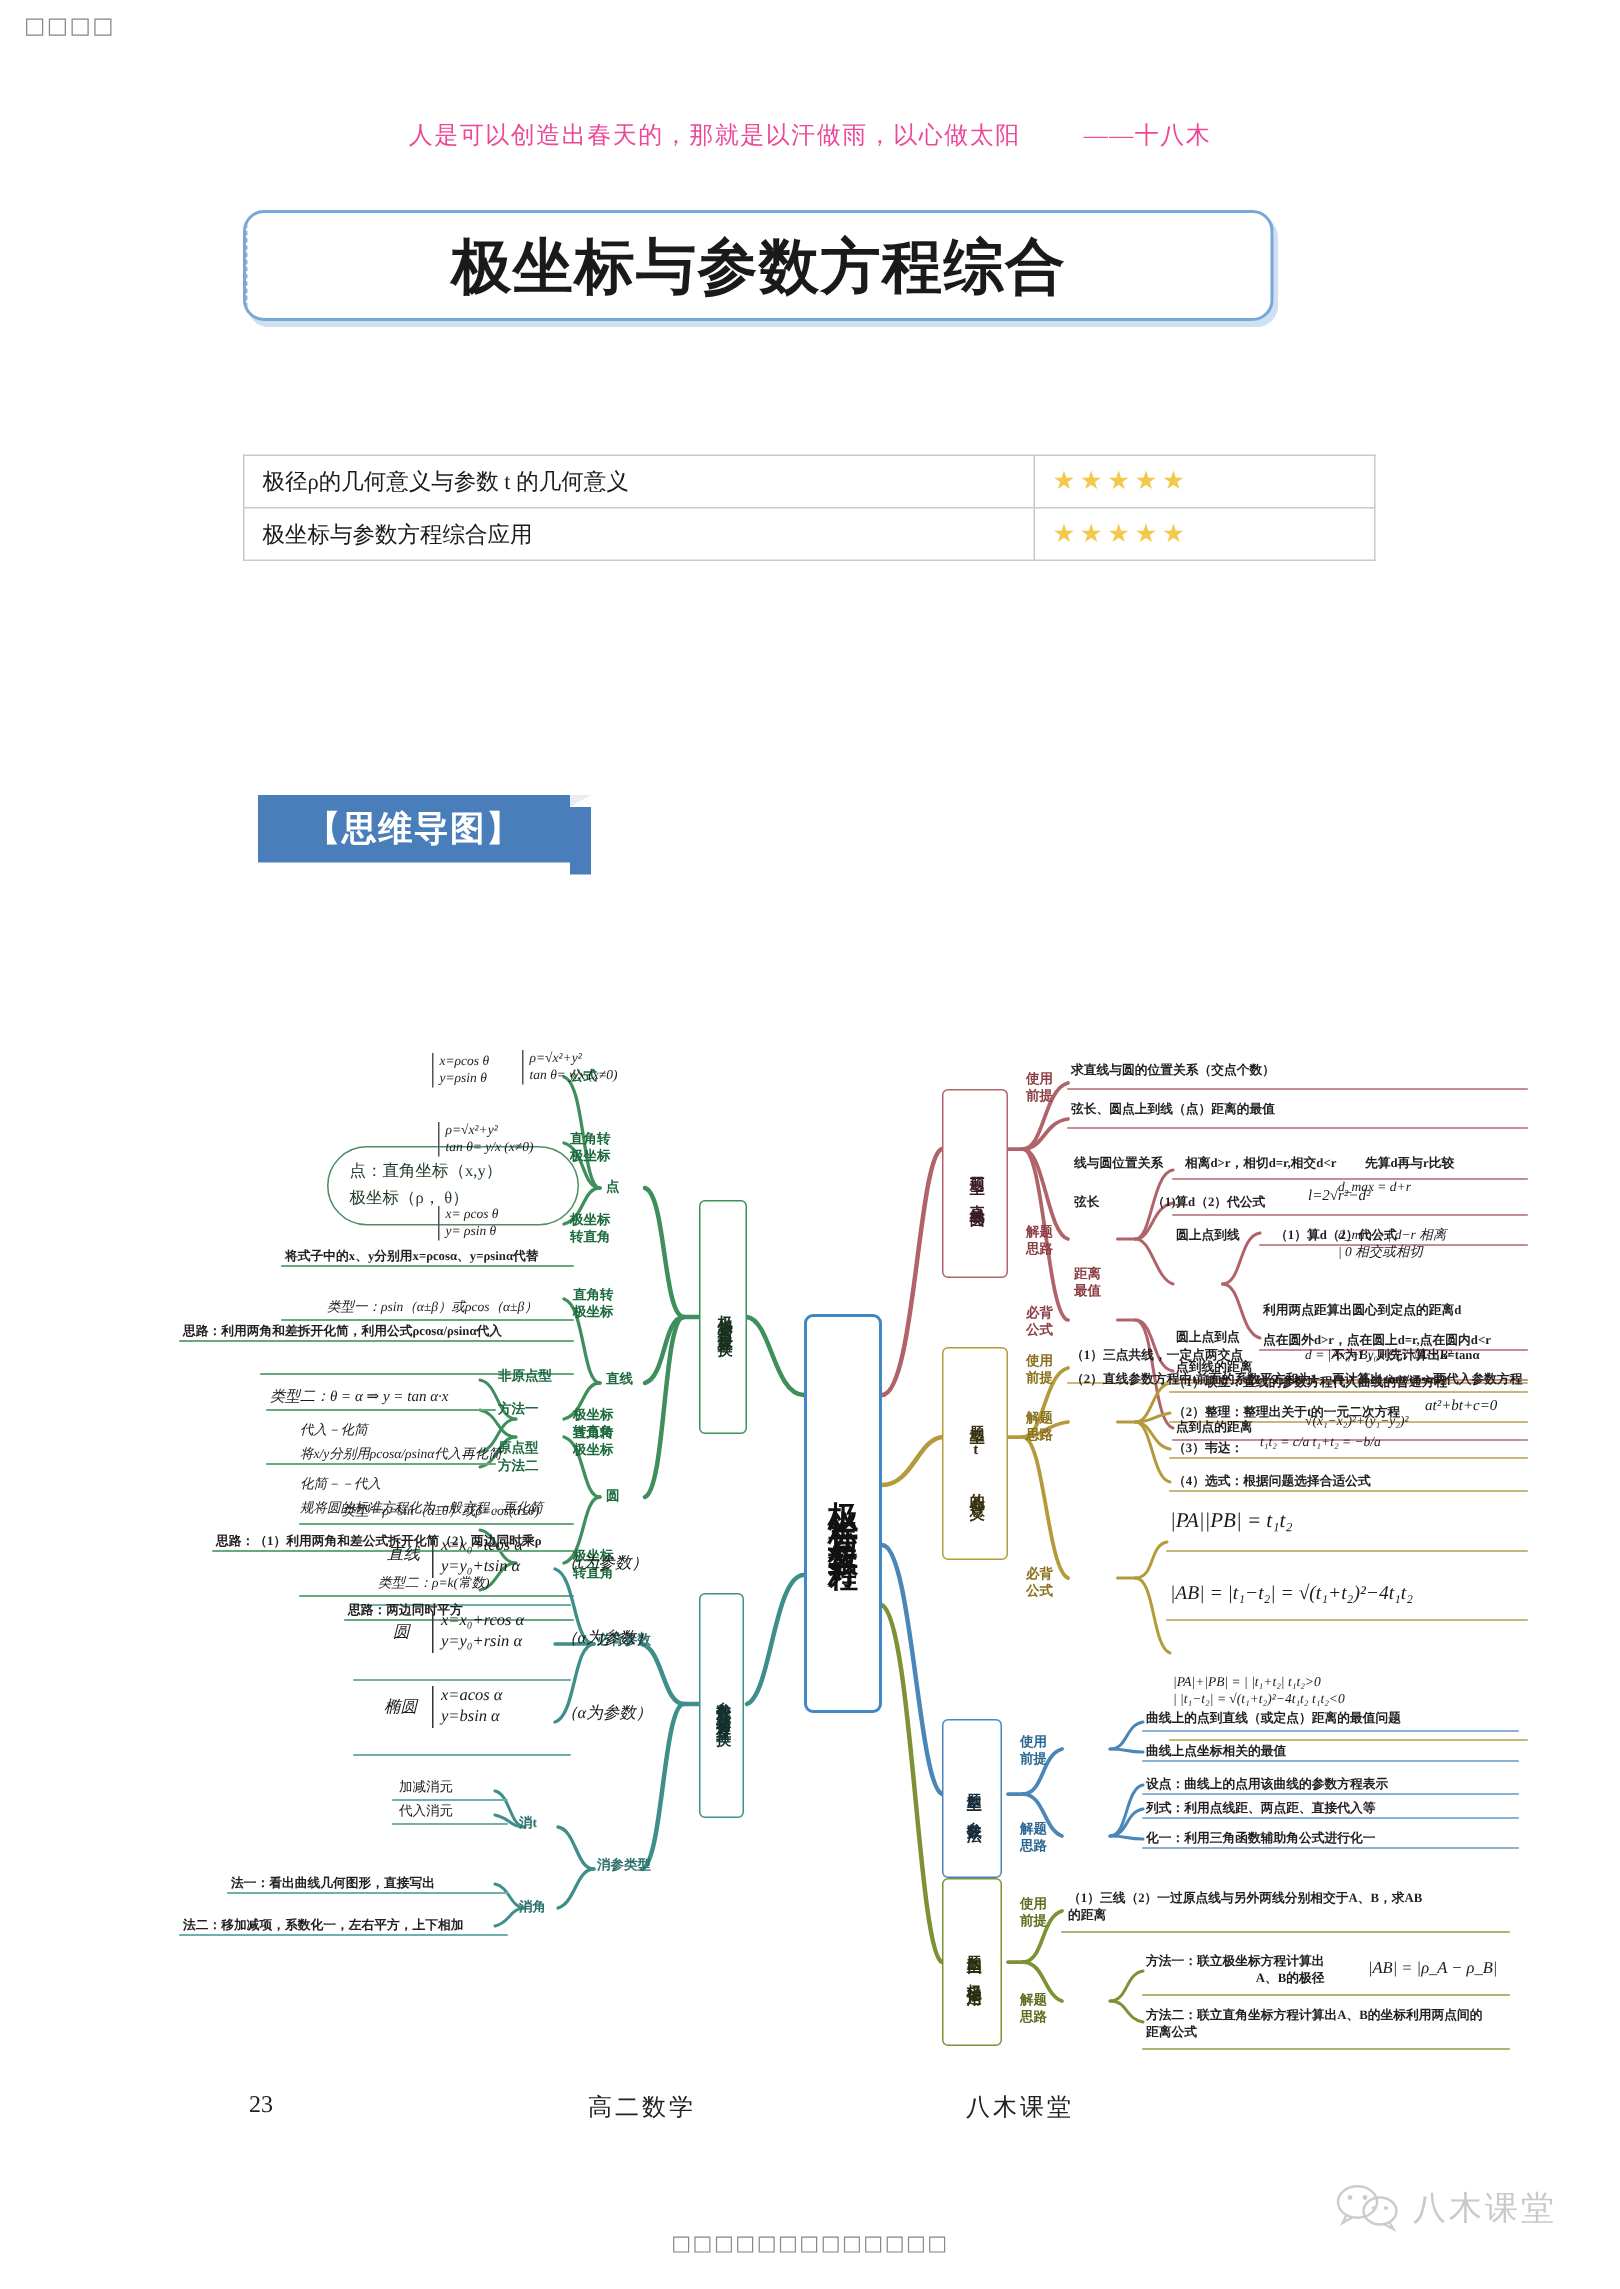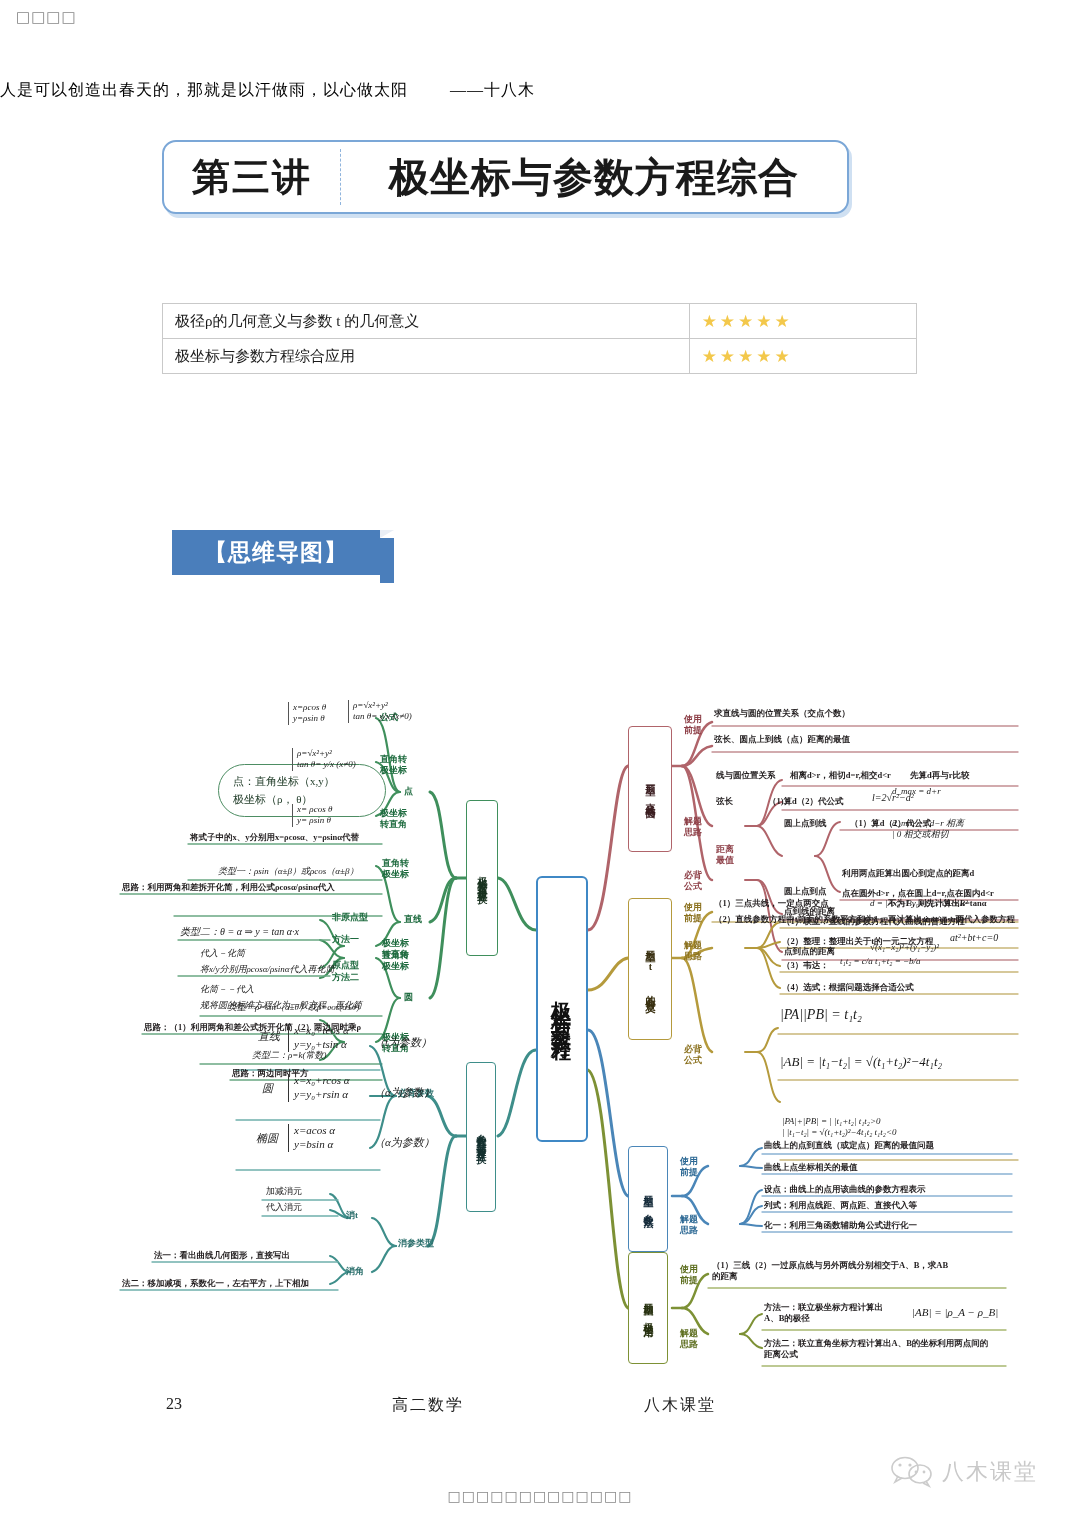--- a/index.html
+++ b/index.html
@@ -4,22 +4,22 @@
 <style>
   html,body{margin:0;padding:0;background:#ffffff;}
   body{
     width:1080px;height:1526px;position:relative;overflow:hidden;
     font-family:"Liberation Serif","DejaVu Serif",serif;color:#1a1a1a;
   }
   .tofu{color:#888;font-family:"DejaVu Sans",sans-serif;letter-spacing:1px;}
 
   
   #corner-marks{position:absolute;left:16px;top:8px;font-size:15px;}
-  #quote{position:absolute;left:0;right:0;top:80px;
-         font-size:16px;color:#000000;letter-spacing:1px;
+  #quote{position:absolute;left:0;right:0;top:80px;text-align:center;
+         font-size:16px;color:#ec4899;letter-spacing:1px;
          font-family:"Liberation Serif","DejaVu Serif",serif;}
   #quote .attrib{margin-left:42px;}
 
   
   #title-plate{
     position:absolute;left:162px;top:140px;width:683px;height:70px;
     border:2px solid #7ba7d7;border-radius:14px;background:#fff;
     box-shadow:3px 4px 0 #cfe0f2;display:flex;align-items:center;
   }
   #title-plate .lesson{
@@ -116,21 +116,20 @@
 </head>
 <body>
 
 <div id="corner-marks" class="tofu">□□□□</div>
 
 <div id="quote">
   <span>人是可以创造出春天的，那就是以汗做雨，以心做太阳</span><span class="attrib">——十八木</span>
 </div>
 
 <div id="title-plate">
-  <div class="lesson">第三讲</div>
   <div class="divider"></div>
   <div class="topic">极坐标与参数方程综合</div>
 </div>
 
 <table id="kp-table">
   <tbody>
   <tr>
     <td>极径ρ的几何意义与参数 t 的几何意义</td>
     <td class="stars">★★★★★</td>
   </tr>
@@ -430,21 +429,21 @@
 <div class="leaf" style="left:764px;top:570px;">列式：利用点线距、两点距、直接代入等</div>
 <div class="leaf" style="left:764px;top:590px;">化一：利用三角函数辅助角公式进行化一</div>
 
 <div class="vbox olive" style="left:628px;top:622px;width:40px;height:112px;font-size:10px;letter-spacing:2px;">题型四 极径运用</div>
 <div class="lbl o" style="left:680px;top:634px;">使用
 前提</div>
 <div class="leaf" style="left:712px;top:630px;">（1）三线（2）一过原点线与另外两线分别相交于A、B，求AB
 的距离</div>
 <div class="lbl o" style="left:680px;top:698px;">解题
 思路</div>
-<div class="leaf" style="left:764px;top:672px;">方法一：联立极坐标方程计算出
+<div class="leaf" style="left:764px;top:672px;text-align:right;">方法一：联立极坐标方程计算出
 A、B的极径</div>
 <div class="math" style="left:912px;top:676px;font-size:11px;">|AB| = |ρ_A − ρ_B|</div>
 <div class="leaf" style="left:764px;top:708px;">方法二：联立直角坐标方程计算出A、B的坐标利用两点间的
 距离公式</div>
 
 </div>
 
 <div id="footer">
   <span class="pg">23</span>
   <span class="mid">高二数学</span>

